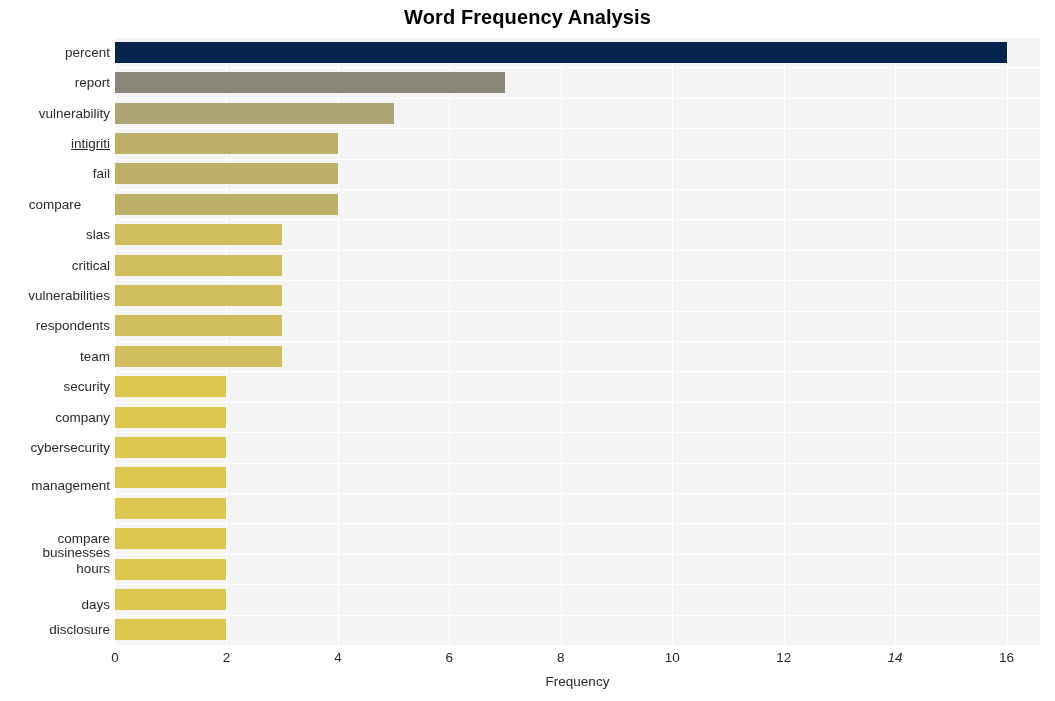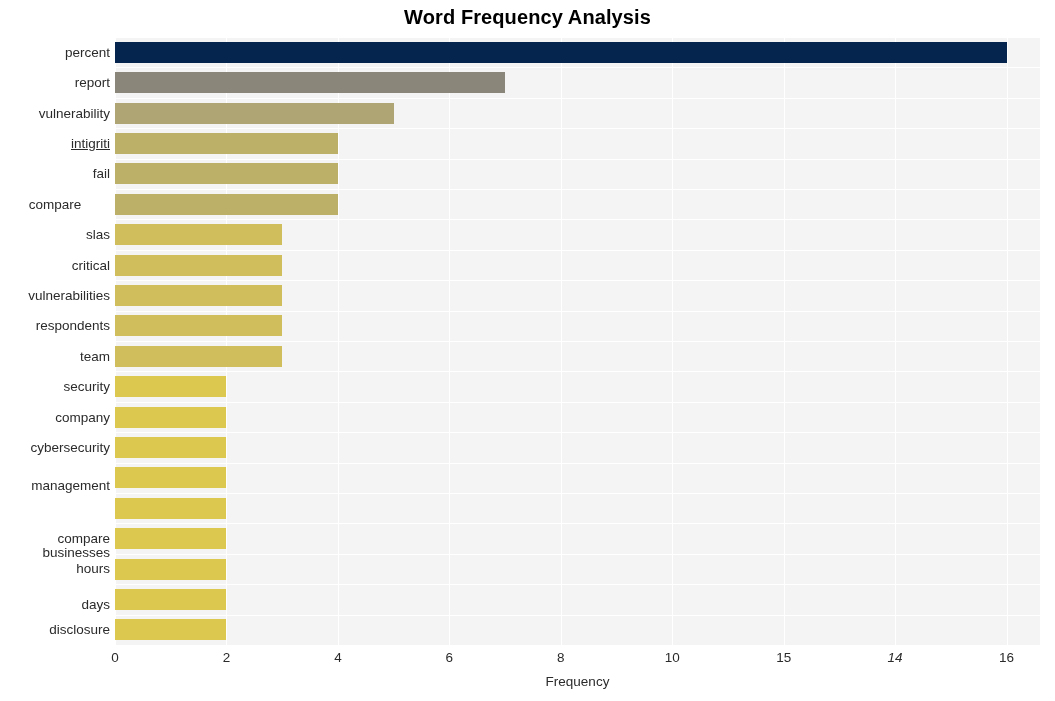--- a/index.html
+++ b/index.html
@@ -185,20 +185,20 @@
       <div class="bar" title="disclosure: 2" style="left: 0px; top: 582.3px; width: 111.446px; background: rgb(221, 200, 79);"></div>
     </div>
 
   <div id="xlabels">
       <div class="xtick" style="left: 115px;">0</div>
       <div class="xtick" style="left: 226.446px;">2</div>
       <div class="xtick" style="left: 337.892px;">4</div>
       <div class="xtick" style="left: 449.337px;">6</div>
       <div class="xtick" style="left: 560.783px;">8</div>
       <div class="xtick" style="left: 672.229px;">10</div>
-      <div class="xtick" style="left: 783.675px;">15</div>
+      <div class="xtick" style="left: 783.675px;">12</div>
       <div class="xtick" style="left: 895.12px; font-style: italic;">14</div>
       <div class="xtick" style="left: 1006.57px;">16</div>
     </div>
 
   <div id="xaxis-label">Frequency</div>
 
 </div>
 
 </body></html>

